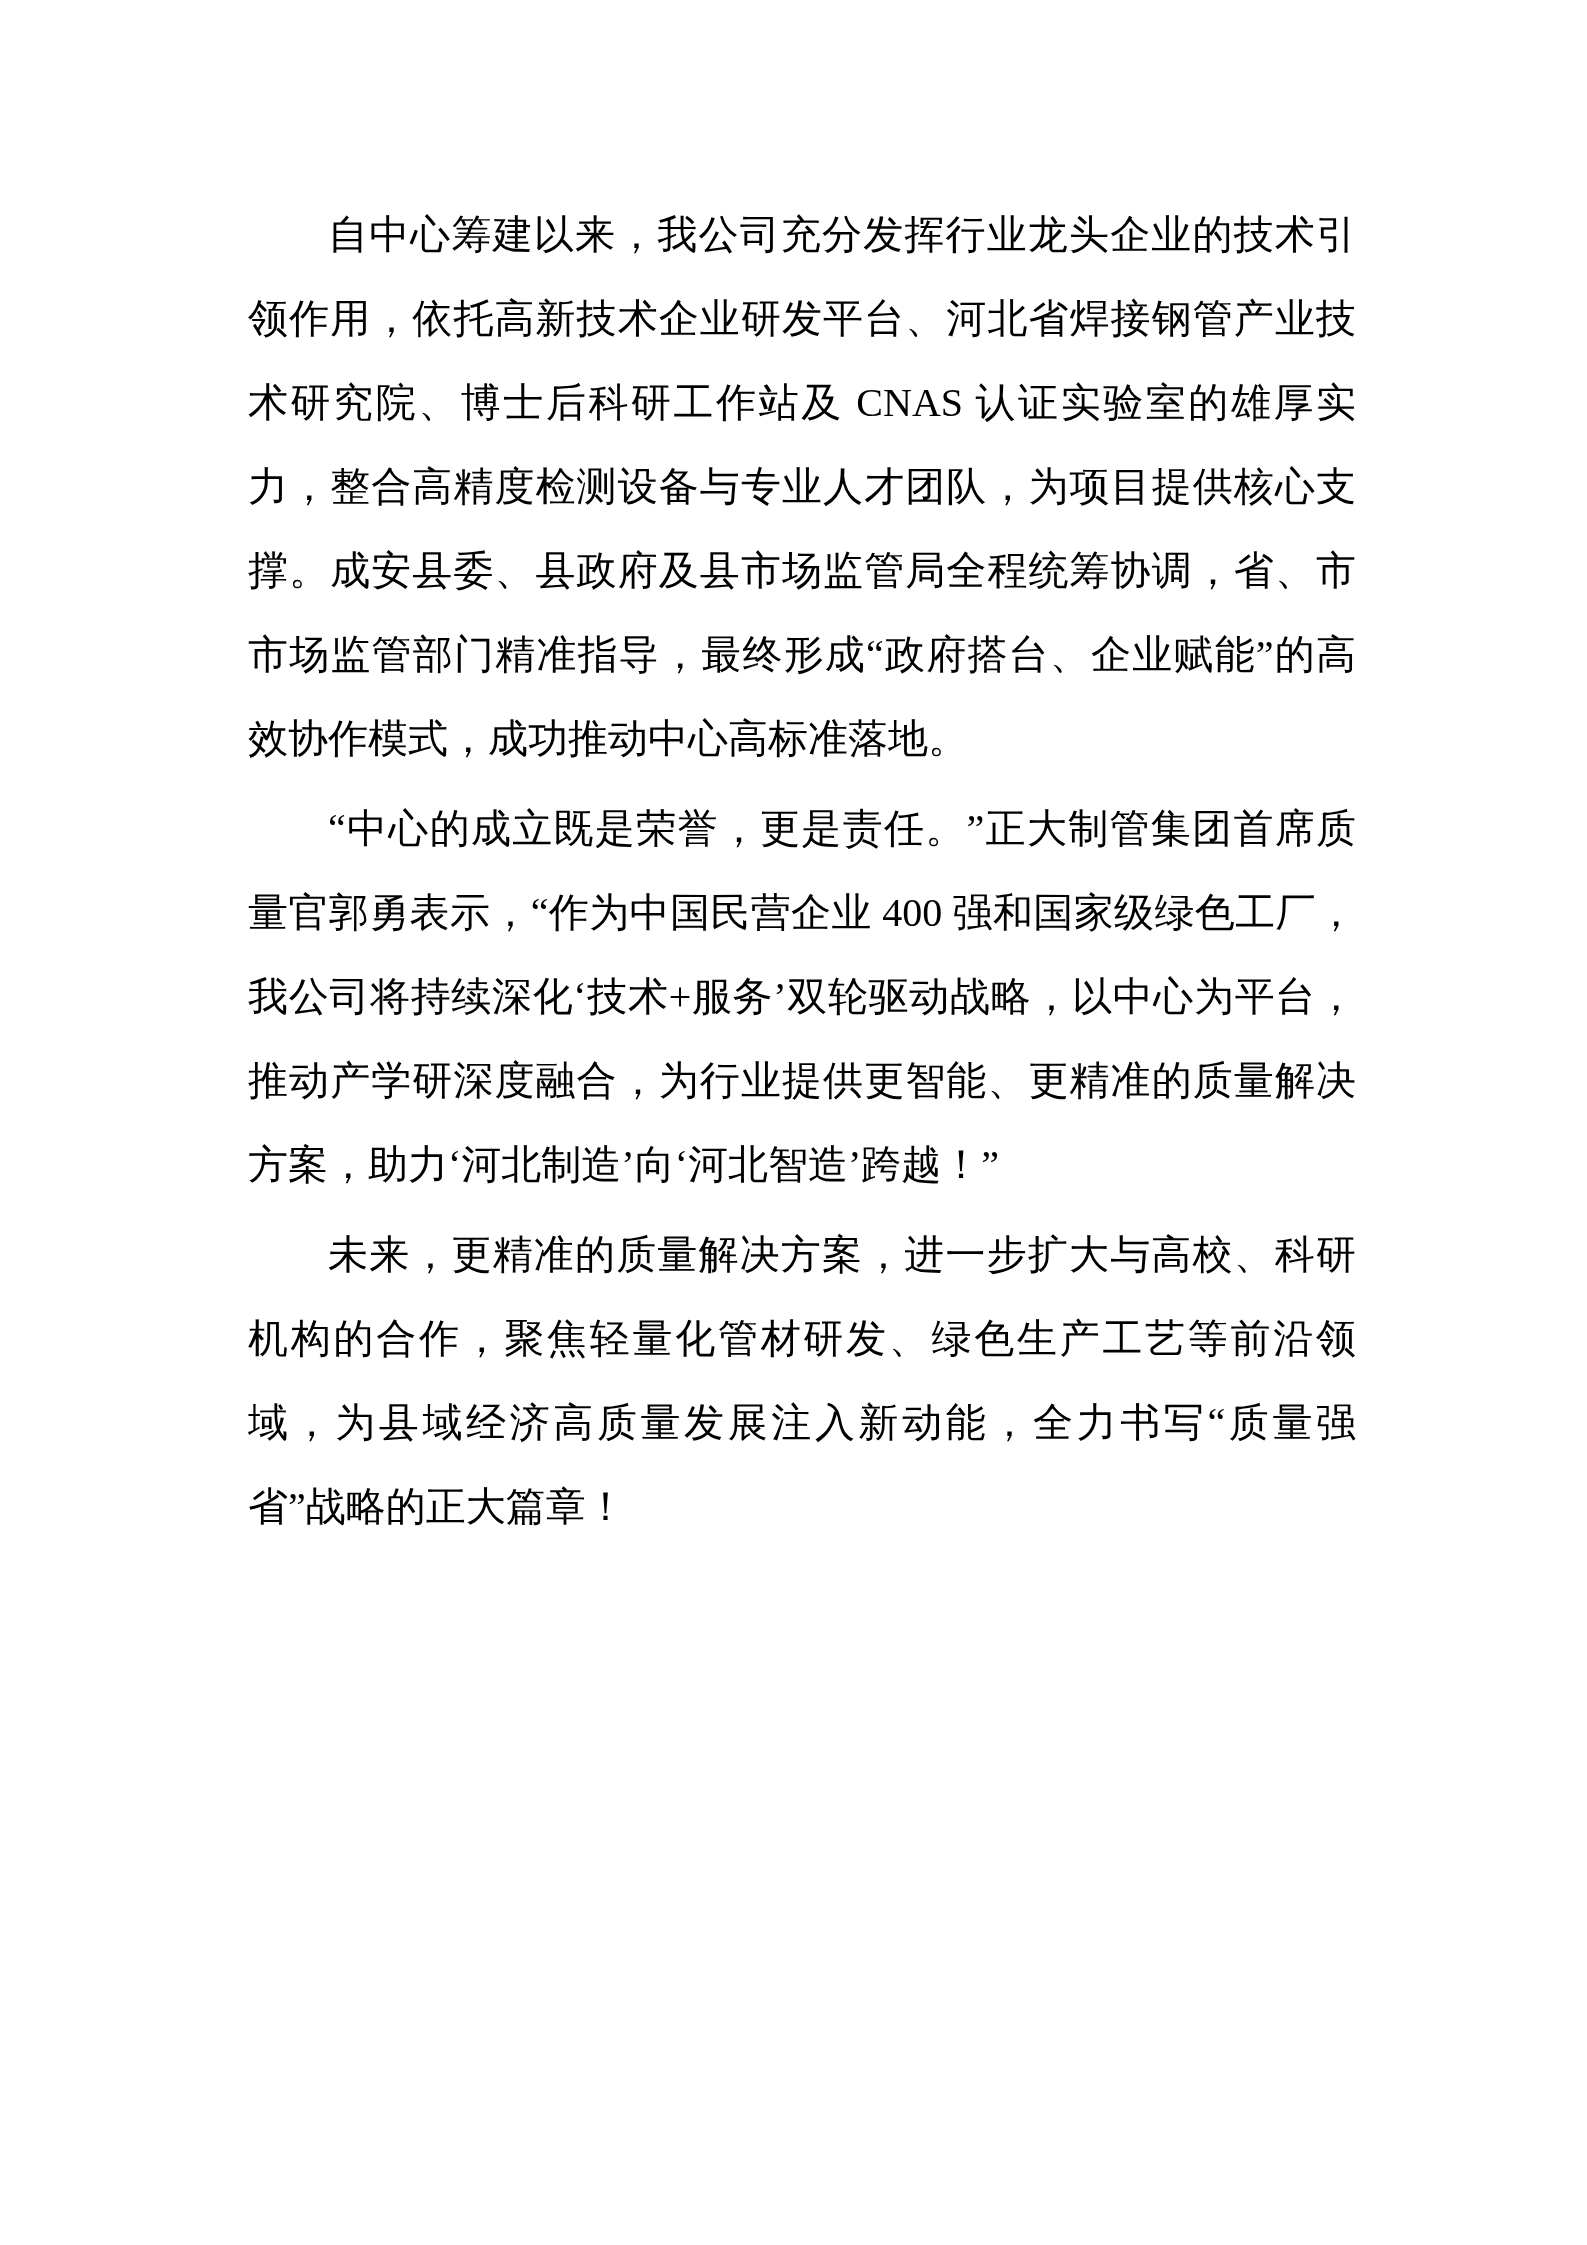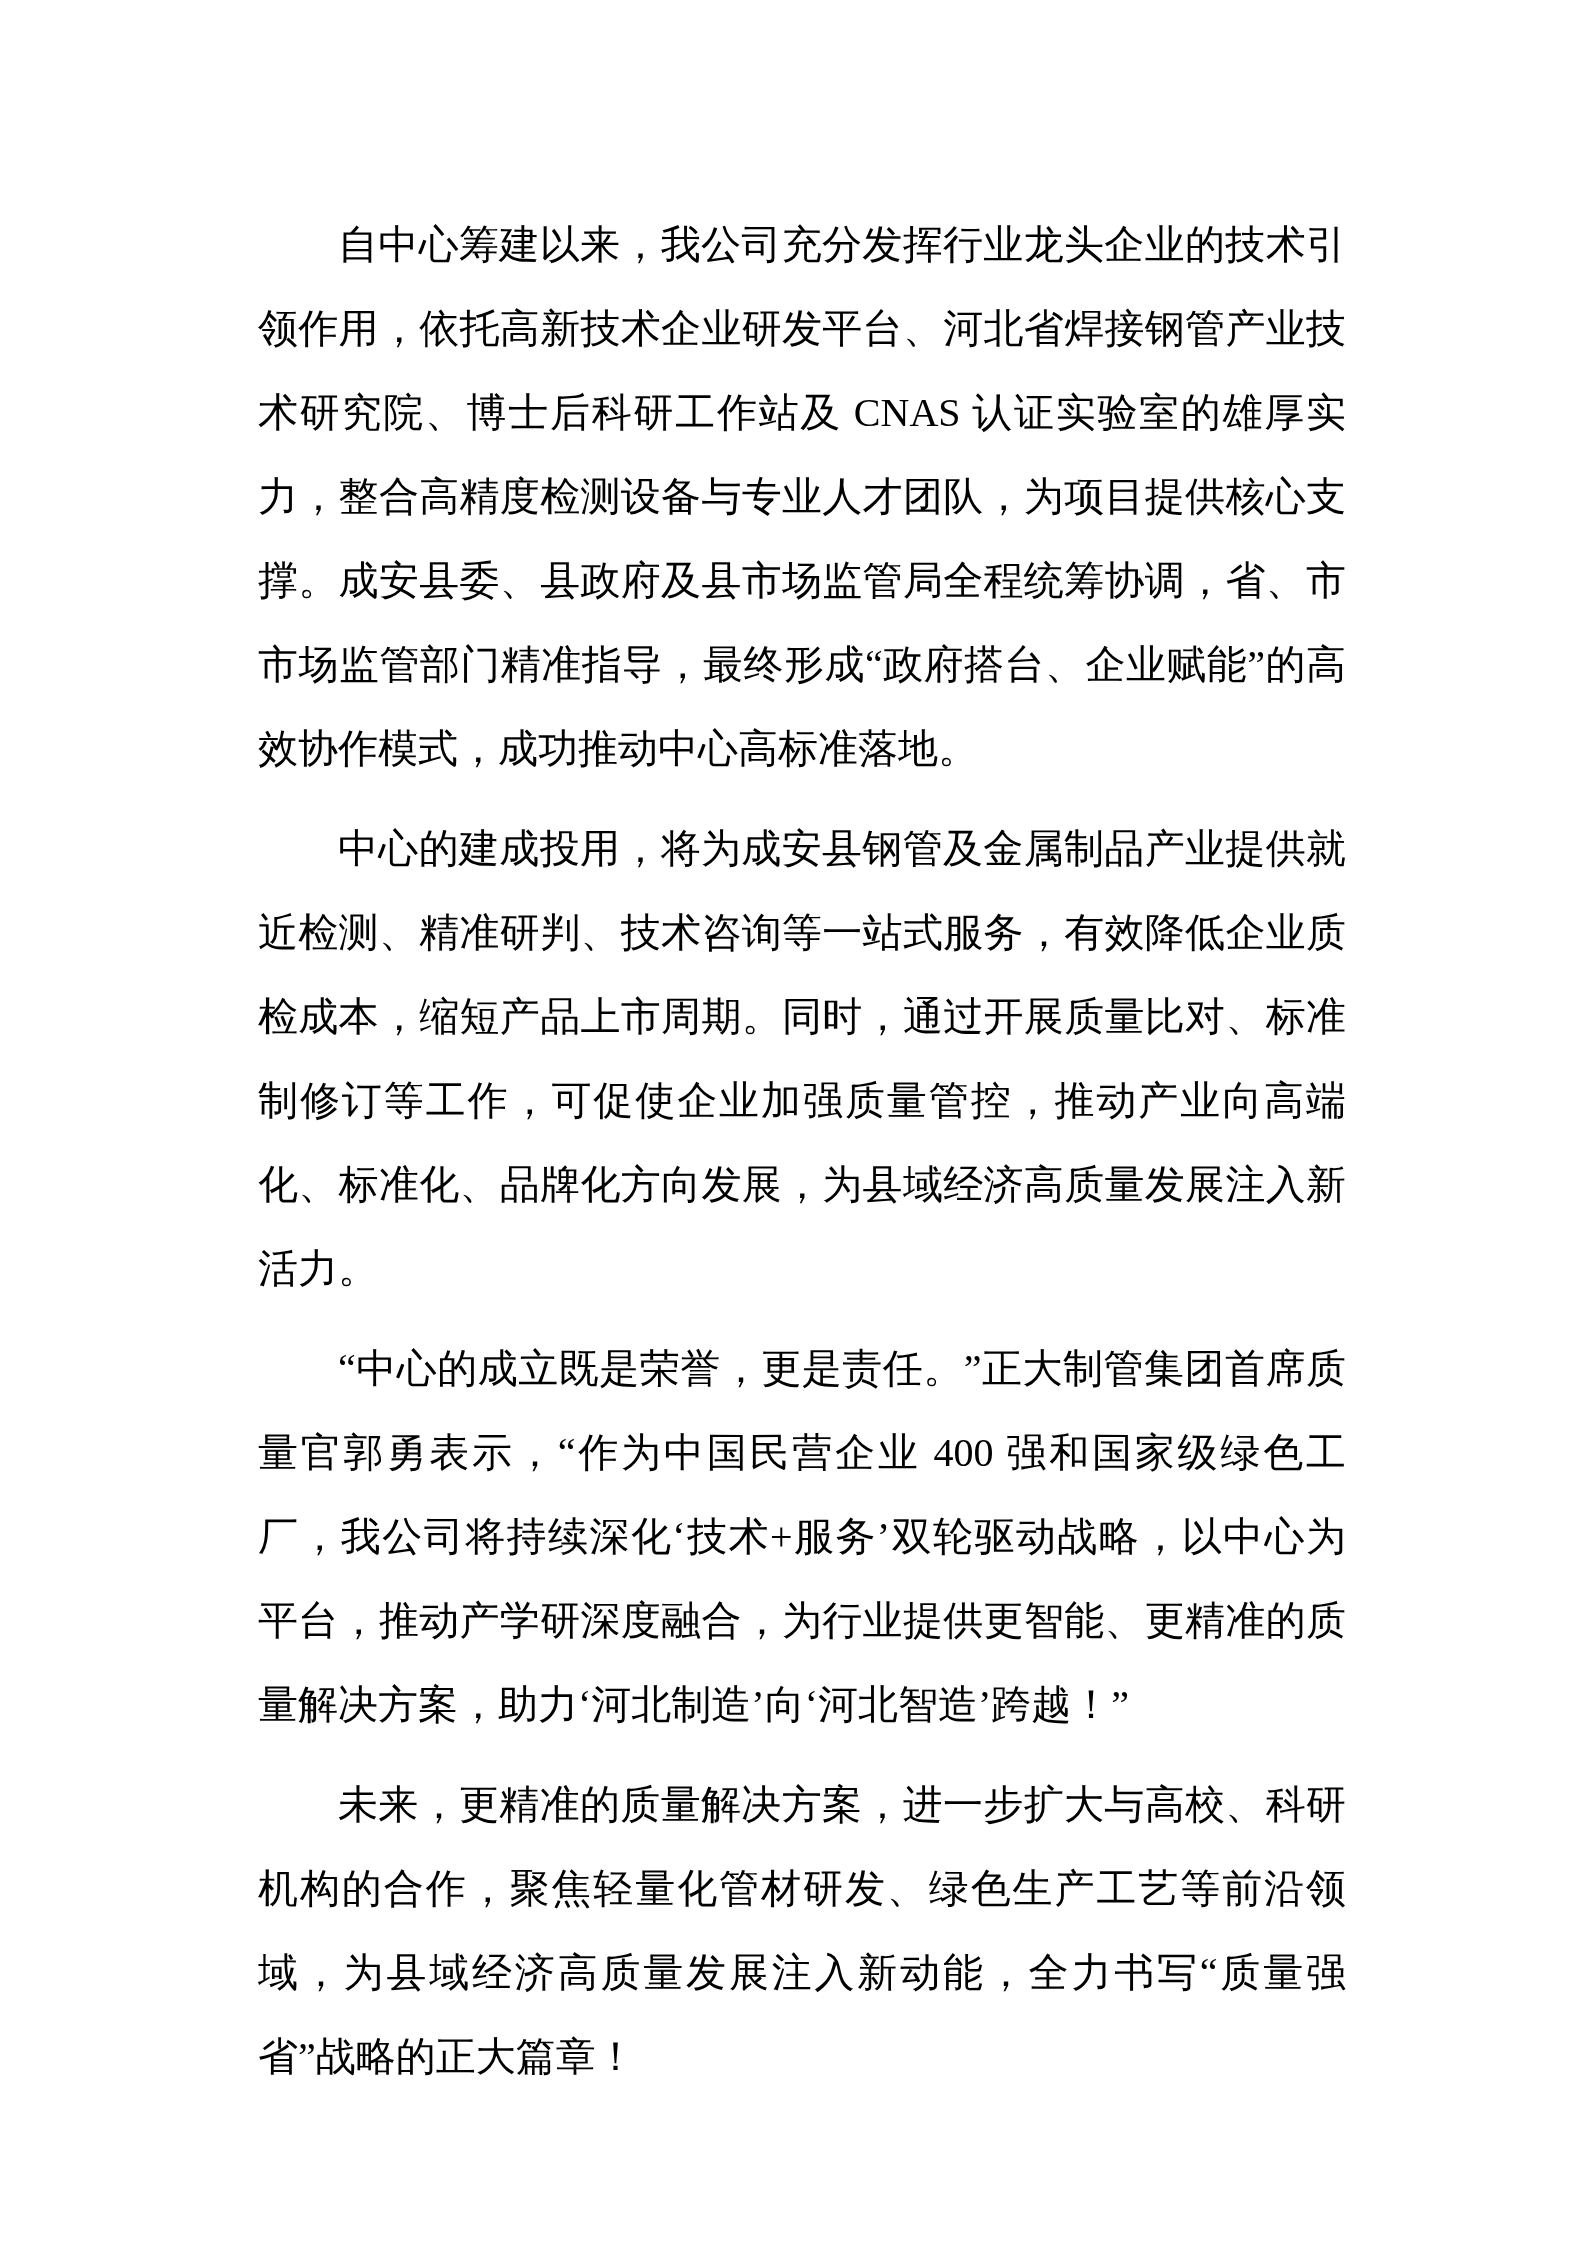--- a/index.html
+++ b/index.html
@@ -21,28 +21,27 @@
     width: 1120px;
     font-family: "Liberation Serif", "DejaVu Serif", serif;
     font-size: 40px;
     line-height: 84px;
     color: #000000;
     text-align: justify;
     word-break: normal;
     overflow-wrap: break-word;
   }
   .para {
-    margin: 16px;
+    margin: 6px;
     padding: 0;
     text-indent: 2em;
   }
 </style>
 </head>
 <body>
 
 <div class="page">
   <div class="text-block">
     <p class="para">自中心筹建以来，我公司充分发挥行业龙头企业的技术引领作用，依托高新技术企业研发平台、河北省焊接钢管产业技术研究院、博士后科研工作站及 CNAS 认证实验室的雄厚实力，整合高精度检测设备与专业人才团队，为项目提供核心支撑。成安县委、县政府及县市场监管局全程统筹协调，省、市市场监管部门精准指导，最终形成“政府搭台、企业赋能”的高效协作模式，成功推动中心高标准落地。</p>
-    <p class="para">中心的建成投用，将为成安县钢管及金属制品产业提供就近检测、精准研判、技术咨询等一站式服务，有效降低企业质检成本，缩短产品上市周期。同时，通过开展质量比对、标准制修订等工作，可促使企业加强质量管控，推动产业向高端化、标准化、品牌化方向发展，为县域经济高质量发展注入新活力。</p>
     <p class="para">“中心的成立既是荣誉，更是责任。”正大制管集团首席质量官郭勇表示，“作为中国民营企业 400 强和国家级绿色工厂，我公司将持续深化‘技术+服务’双轮驱动战略，以中心为平台，推动产学研深度融合，为行业提供更智能、更精准的质量解决方案，助力‘河北制造’向‘河北智造’跨越！”</p>
     <p class="para">未来，更精准的质量解决方案，进一步扩大与高校、科研机构的合作，聚焦轻量化管材研发、绿色生产工艺等前沿领域，为县域经济高质量发展注入新动能，全力书写“质量强省”战略的正大篇章！</p>
   </div>
 </div>
 
 </body></html>

